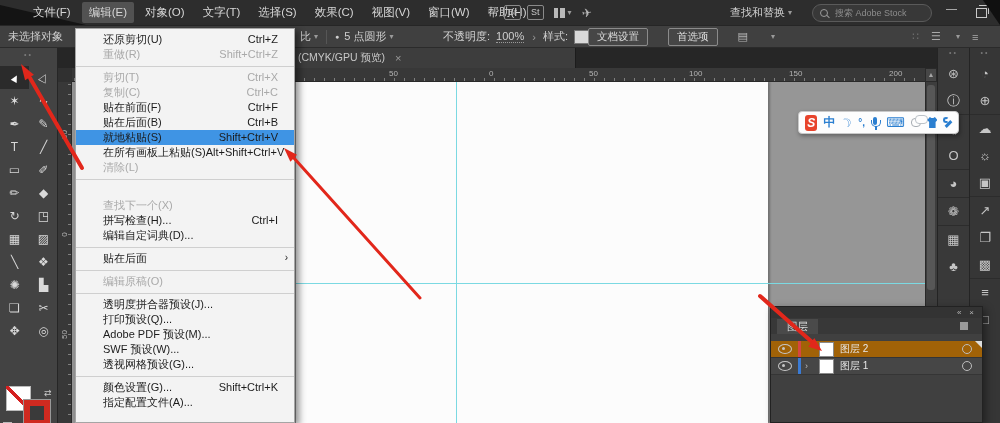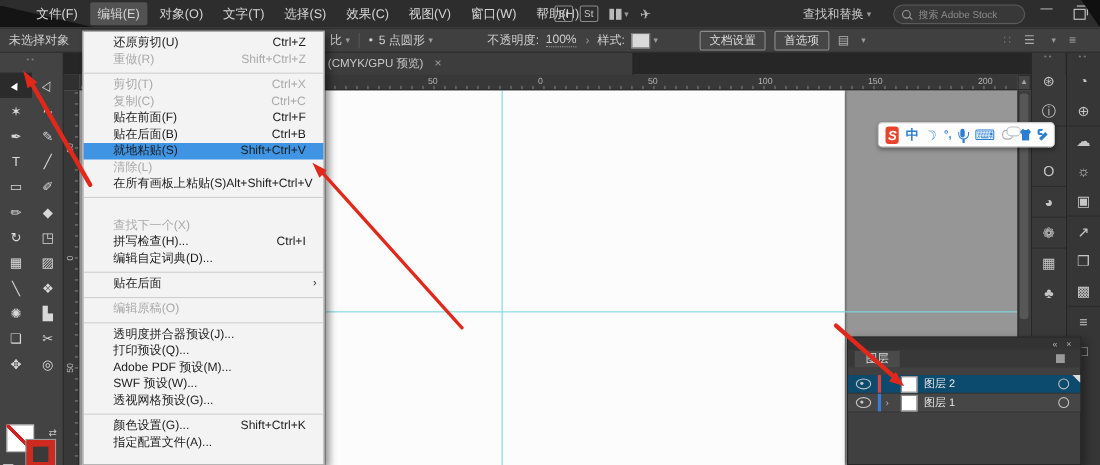--- a/index.html
+++ b/index.html
@@ -82,21 +82,21 @@
   .mrow.sep::before{content:"";display:block;height:3px;position:absolute;top:-4px;left:0;right:0}
   .mrow.sep{margin-top:4px}
   .mrow.sep{height:18px;line-height:20px}
   
   .layers{left:770px;top:306px;width:213px;height:117px;background:#404040;border:1px solid #222;box-sizing:border-box;z-index:30;box-shadow:3px 3px 8px rgba(0,0,0,.4)}
   .lp-top{height:11px;background:#333;display:flex;justify-content:flex-end;align-items:center;gap:8px;padding-right:8px;color:#b5b5b5;font-size:8px}
   .lp-tabs{height:16px;background:#383838;display:flex;align-items:flex-end;position:relative}
   .lp-tab{background:#4a4a4a;color:#ddd;font-size:10.5px;height:15px;line-height:15px;padding:0 10px;margin-left:6px}
   .lp-sq{position:absolute;right:14px;top:4px;width:8px;height:8px;background:#9a9a9a}
   .lrow{height:16px;display:flex;align-items:center;background:#464646;border-bottom:1px solid #353535;position:relative}
-  .lrow.sel{background:#0c4a6e}
+  .lrow.sel{background:#a16207}
   .eye{width:12px;height:8px;border:1px solid #c5c5c5;border-radius:50%;position:relative;margin:0 6px 0 7px}
   .eye::after{content:"";position:absolute;left:3px;top:1.5px;width:3px;height:3px;border-radius:50%;background:#c5c5c5}
   .lbar{width:3px;height:16px;margin-right:4px}
   .c-red{background:#d64541}.c-blue{background:#3a7bd5}
   .lcaret{width:8px;color:#bbb;font-size:9px}
   .lthumb{width:13px;height:13px;background:#fff;border:1px solid #8a8a8a;margin:0 6px}
   .llabel{flex:1;font-size:10px;color:#e8e8e8}
   .ltarget{width:8px;height:8px;border:1px solid #bdbdbd;border-radius:50%;margin-right:10px}
   .selcorner{position:absolute;right:0;top:0;width:0;height:0;border-left:7px solid transparent;border-top:7px solid #ddd}
   
@@ -171,21 +171,21 @@
     <div class="cb" style="left:443px">
       <span>不透明度:</span>
       <span class="dotted" style="margin-left:6px">100%</span>
       <span style="margin-left:8px;color:#999">›</span>
     </div>
     <div class="cb" style="left:543px">
       <span>样式:</span>
       <span class="swatch" style="margin-left:6px"></span>
       <span class="chev">▾</span>
     </div>
-    <div class="cb" style="left:636px;gap:8px">
+    <div class="cb" style="left:588px;gap:20px">
       <span class="cbtn">文档设置</span>
       <span class="cbtn">首选项</span>
       <span style="color:#b5b5b5;font-size:11px">▤</span>
       <span class="chev">▾</span>
     </div>
     <div class="cb" style="left:912px;gap:12px">
       <span style="color:#6f6f6f">∷</span>
       <span style="color:#aaa">☰</span>
       <span class="chev">▾</span>
       <span style="color:#aaa">≡</span>
@@ -521,28 +521,28 @@
       <div class="mrow">
         <span class="ml">贴在后面(B)</span>
         <span class="ms">Ctrl+B</span>
 
       </div>
       <div class="mrow hl">
         <span class="ml">就地粘贴(S)</span>
         <span class="ms">Shift+Ctrl+V</span>
 
       </div>
+      <div class="mrow">
+        <span class="ml">在所有画板上粘贴(S)</span>
+        <span class="ms">Alt+Shift+Ctrl+V</span>
+
+      </div>
       <div class="mrow dis">
         <span class="ml">清除(L)</span>
         <span class="ms"></span>
-
-      </div>
-      <div class="mrow">
-        <span class="ml">在所有画板上粘贴(S)</span>
-        <span class="ms">Alt+Shift+Ctrl+V</span>
 
       </div>
       <div class="mrow sep">
         <span class="ms"></span>
 
       </div>
       <div class="mrow dis">
         <span class="ml">查找下一个(X)</span>
         <span class="ms"></span>
 

